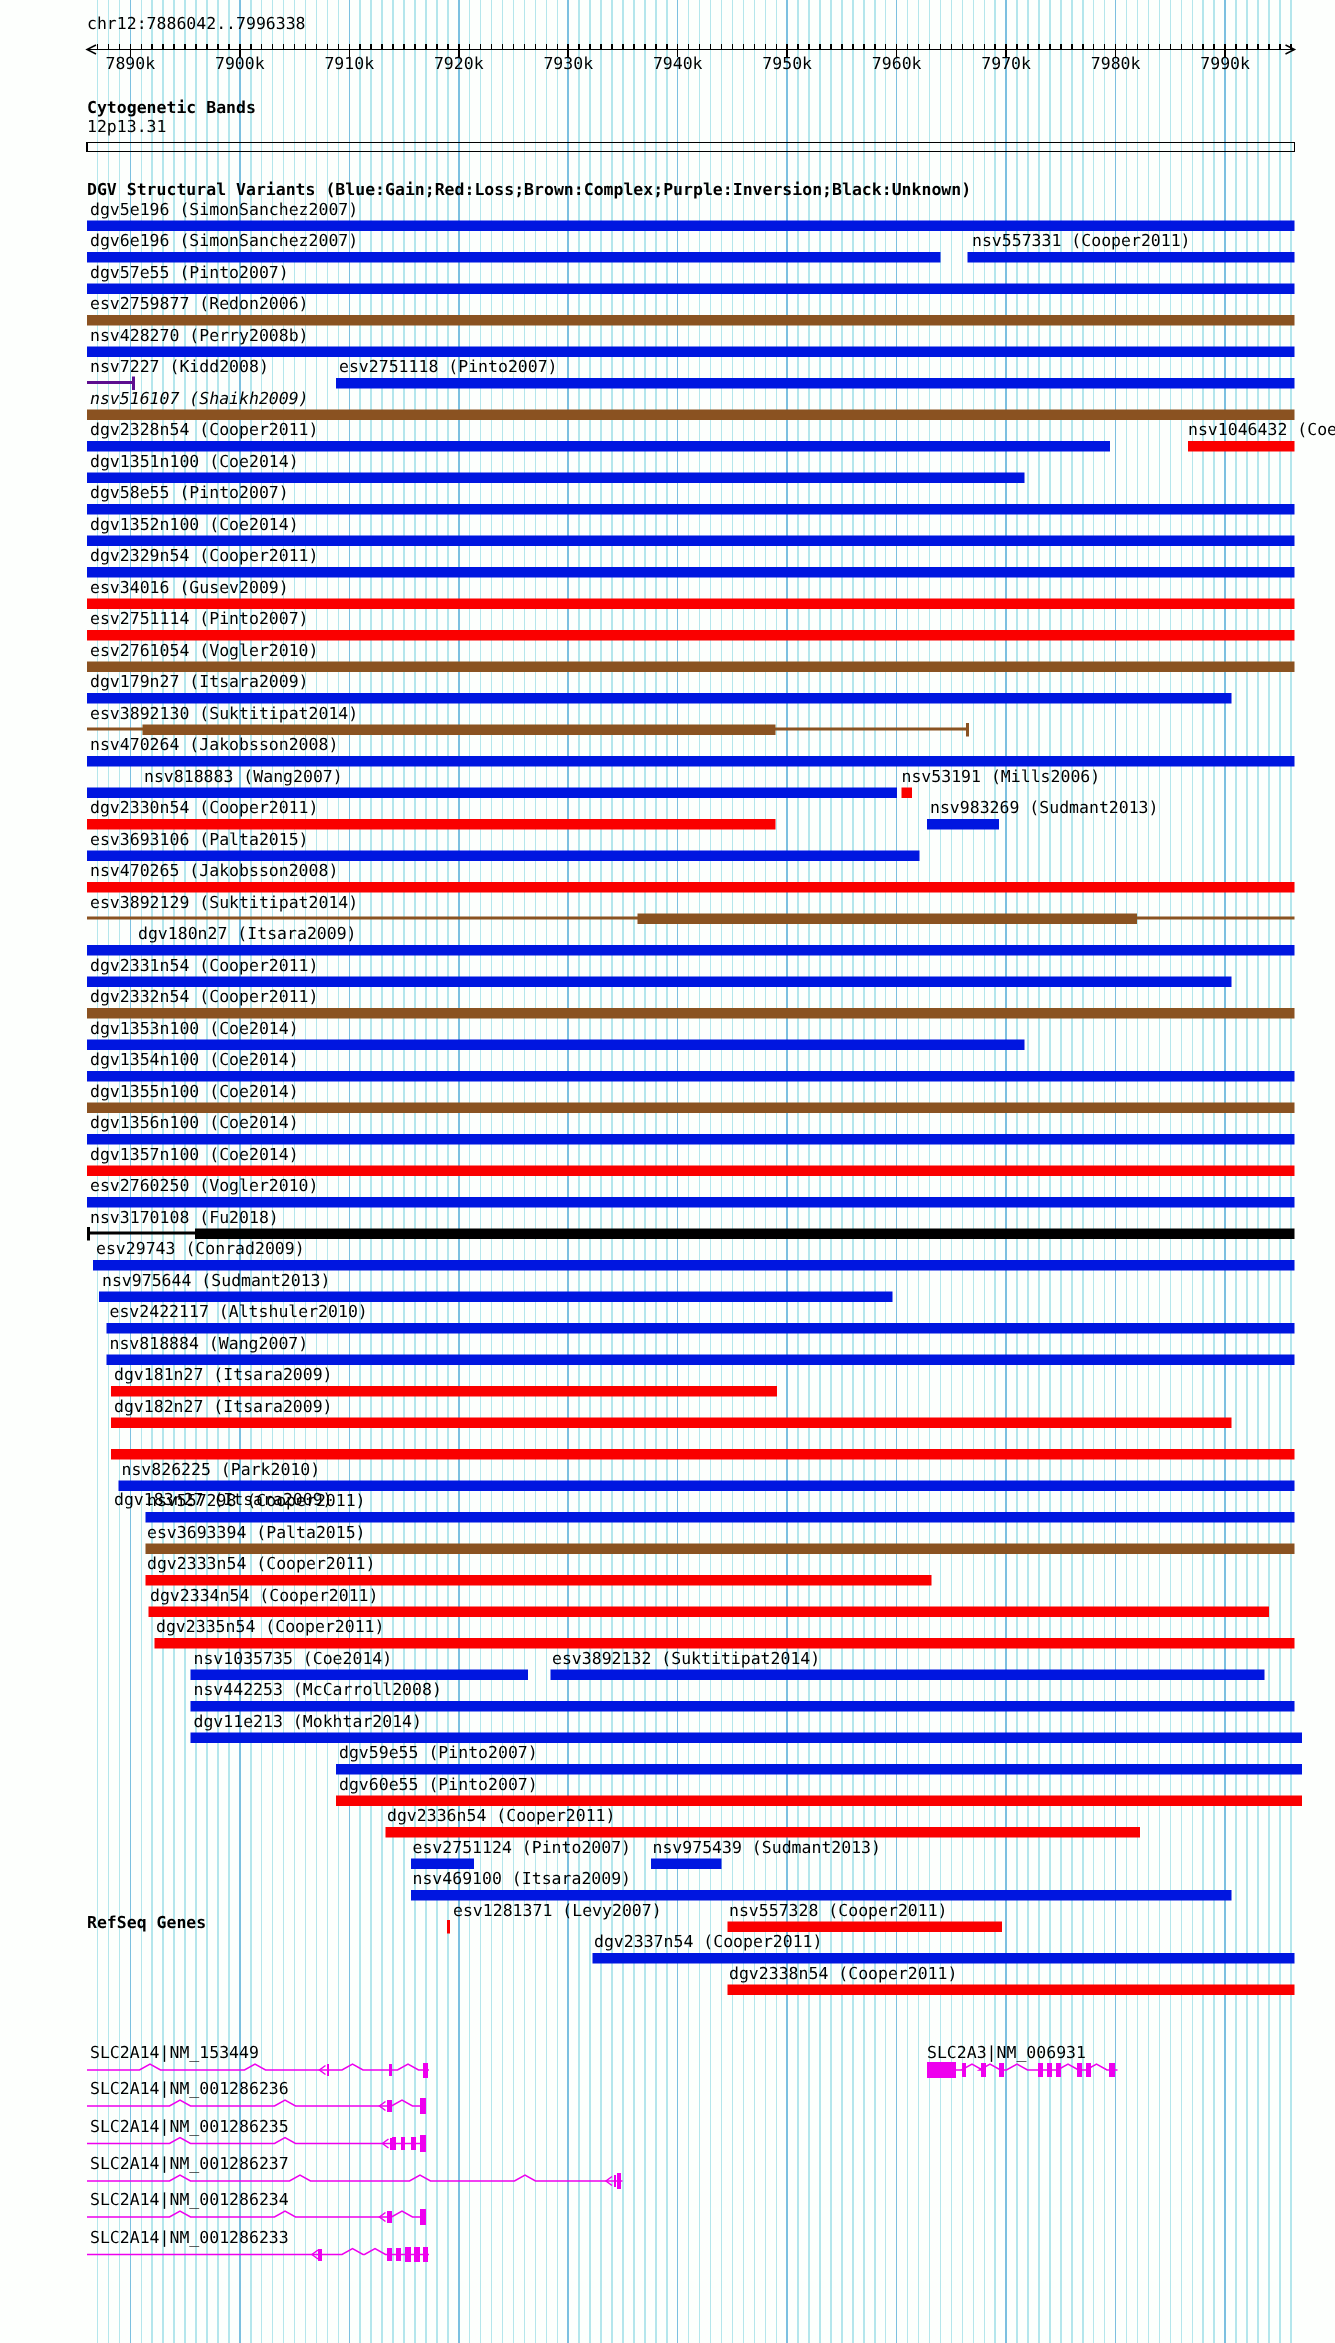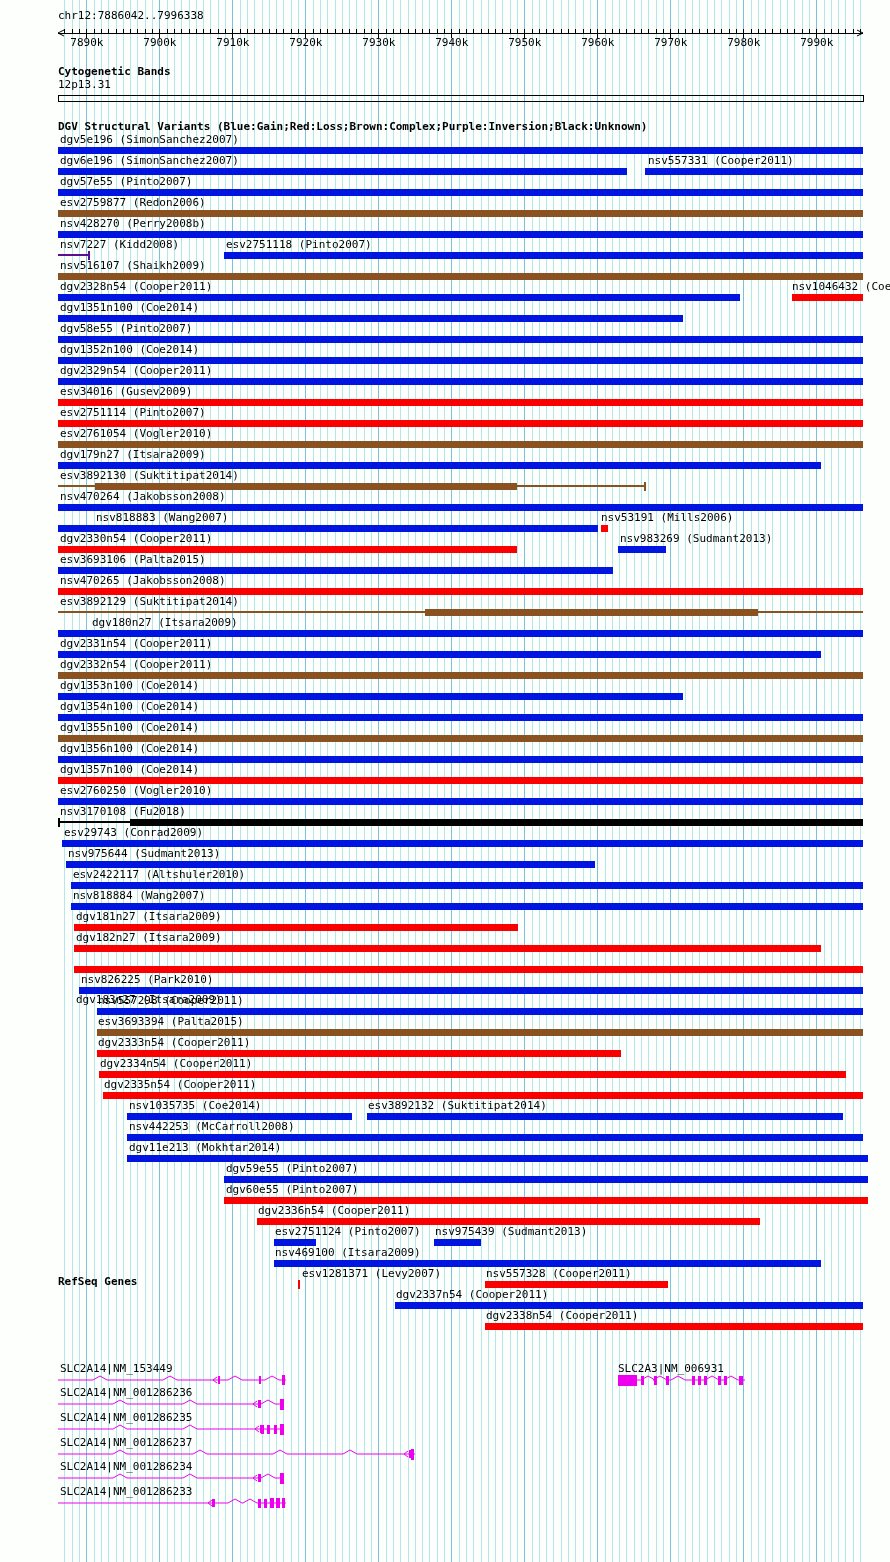--- a/index.html
+++ b/index.html
@@ -321,21 +321,21 @@
       <div class="bar" style="background: rgb(0, 22, 224); left: 58px; top: 189px; width: 805px; height: 7px;"></div>
       <div class="lbl" style="left: 60px; top: 197px;">esv2759877 (Redon2006)</div>
       <div class="bar" style="background: rgb(138, 82, 33); left: 58px; top: 210px; width: 805px; height: 7px;"></div>
       <div class="lbl" style="left: 60px; top: 218px;">nsv428270 (Perry2008b)</div>
       <div class="bar" style="background: rgb(0, 22, 224); left: 58px; top: 231px; width: 805px; height: 7px;"></div>
       <div class="lbl" style="left: 60px; top: 239px;">nsv7227 (Kidd2008)</div>
       <div class="bar" style="background: rgb(92, 13, 143); left: 58px; top: 254px; width: 32px; height: 2px;"></div>
       <div class="bar" style="background: rgb(92, 13, 143); left: 88px; top: 251px; width: 2px; height: 9px;"></div>
       <div class="lbl" style="left: 226px; top: 239px;">esv2751118 (Pinto2007)</div>
       <div class="bar" style="background: rgb(0, 22, 224); left: 224px; top: 252px; width: 639px; height: 7px;"></div>
-      <div class="lbl" style="left: 60px; top: 260px;">nsv516107 (Shaikh2009)</div>
+      <div class="lbl" style="left: 60px; top: 260px; font-style: italic;">nsv516107 (Shaikh2009)</div>
       <div class="bar" style="background: rgb(138, 82, 33); left: 58px; top: 273px; width: 805px; height: 7px;"></div>
       <div class="lbl" style="left: 60px; top: 281px;">dgv2328n54 (Cooper2011)</div>
       <div class="bar" style="background: rgb(0, 22, 224); left: 58px; top: 294px; width: 682px; height: 7px;"></div>
       <div class="lbl" style="left: 792px; top: 281px;">nsv1046432 (Coe2014)</div>
       <div class="bar" style="background: rgb(250, 0, 0); left: 792px; top: 294px; width: 71px; height: 7px;"></div>
       <div class="lbl" style="left: 60px; top: 302px;">dgv1351n100 (Coe2014)</div>
       <div class="bar" style="background: rgb(0, 22, 224); left: 58px; top: 315px; width: 625px; height: 7px;"></div>
       <div class="lbl" style="left: 60px; top: 323px;">dgv58e55 (Pinto2007)</div>
       <div class="bar" style="background: rgb(0, 22, 224); left: 58px; top: 336px; width: 805px; height: 7px;"></div>
       <div class="lbl" style="left: 60px; top: 344px;">dgv1352n100 (Coe2014)</div>

